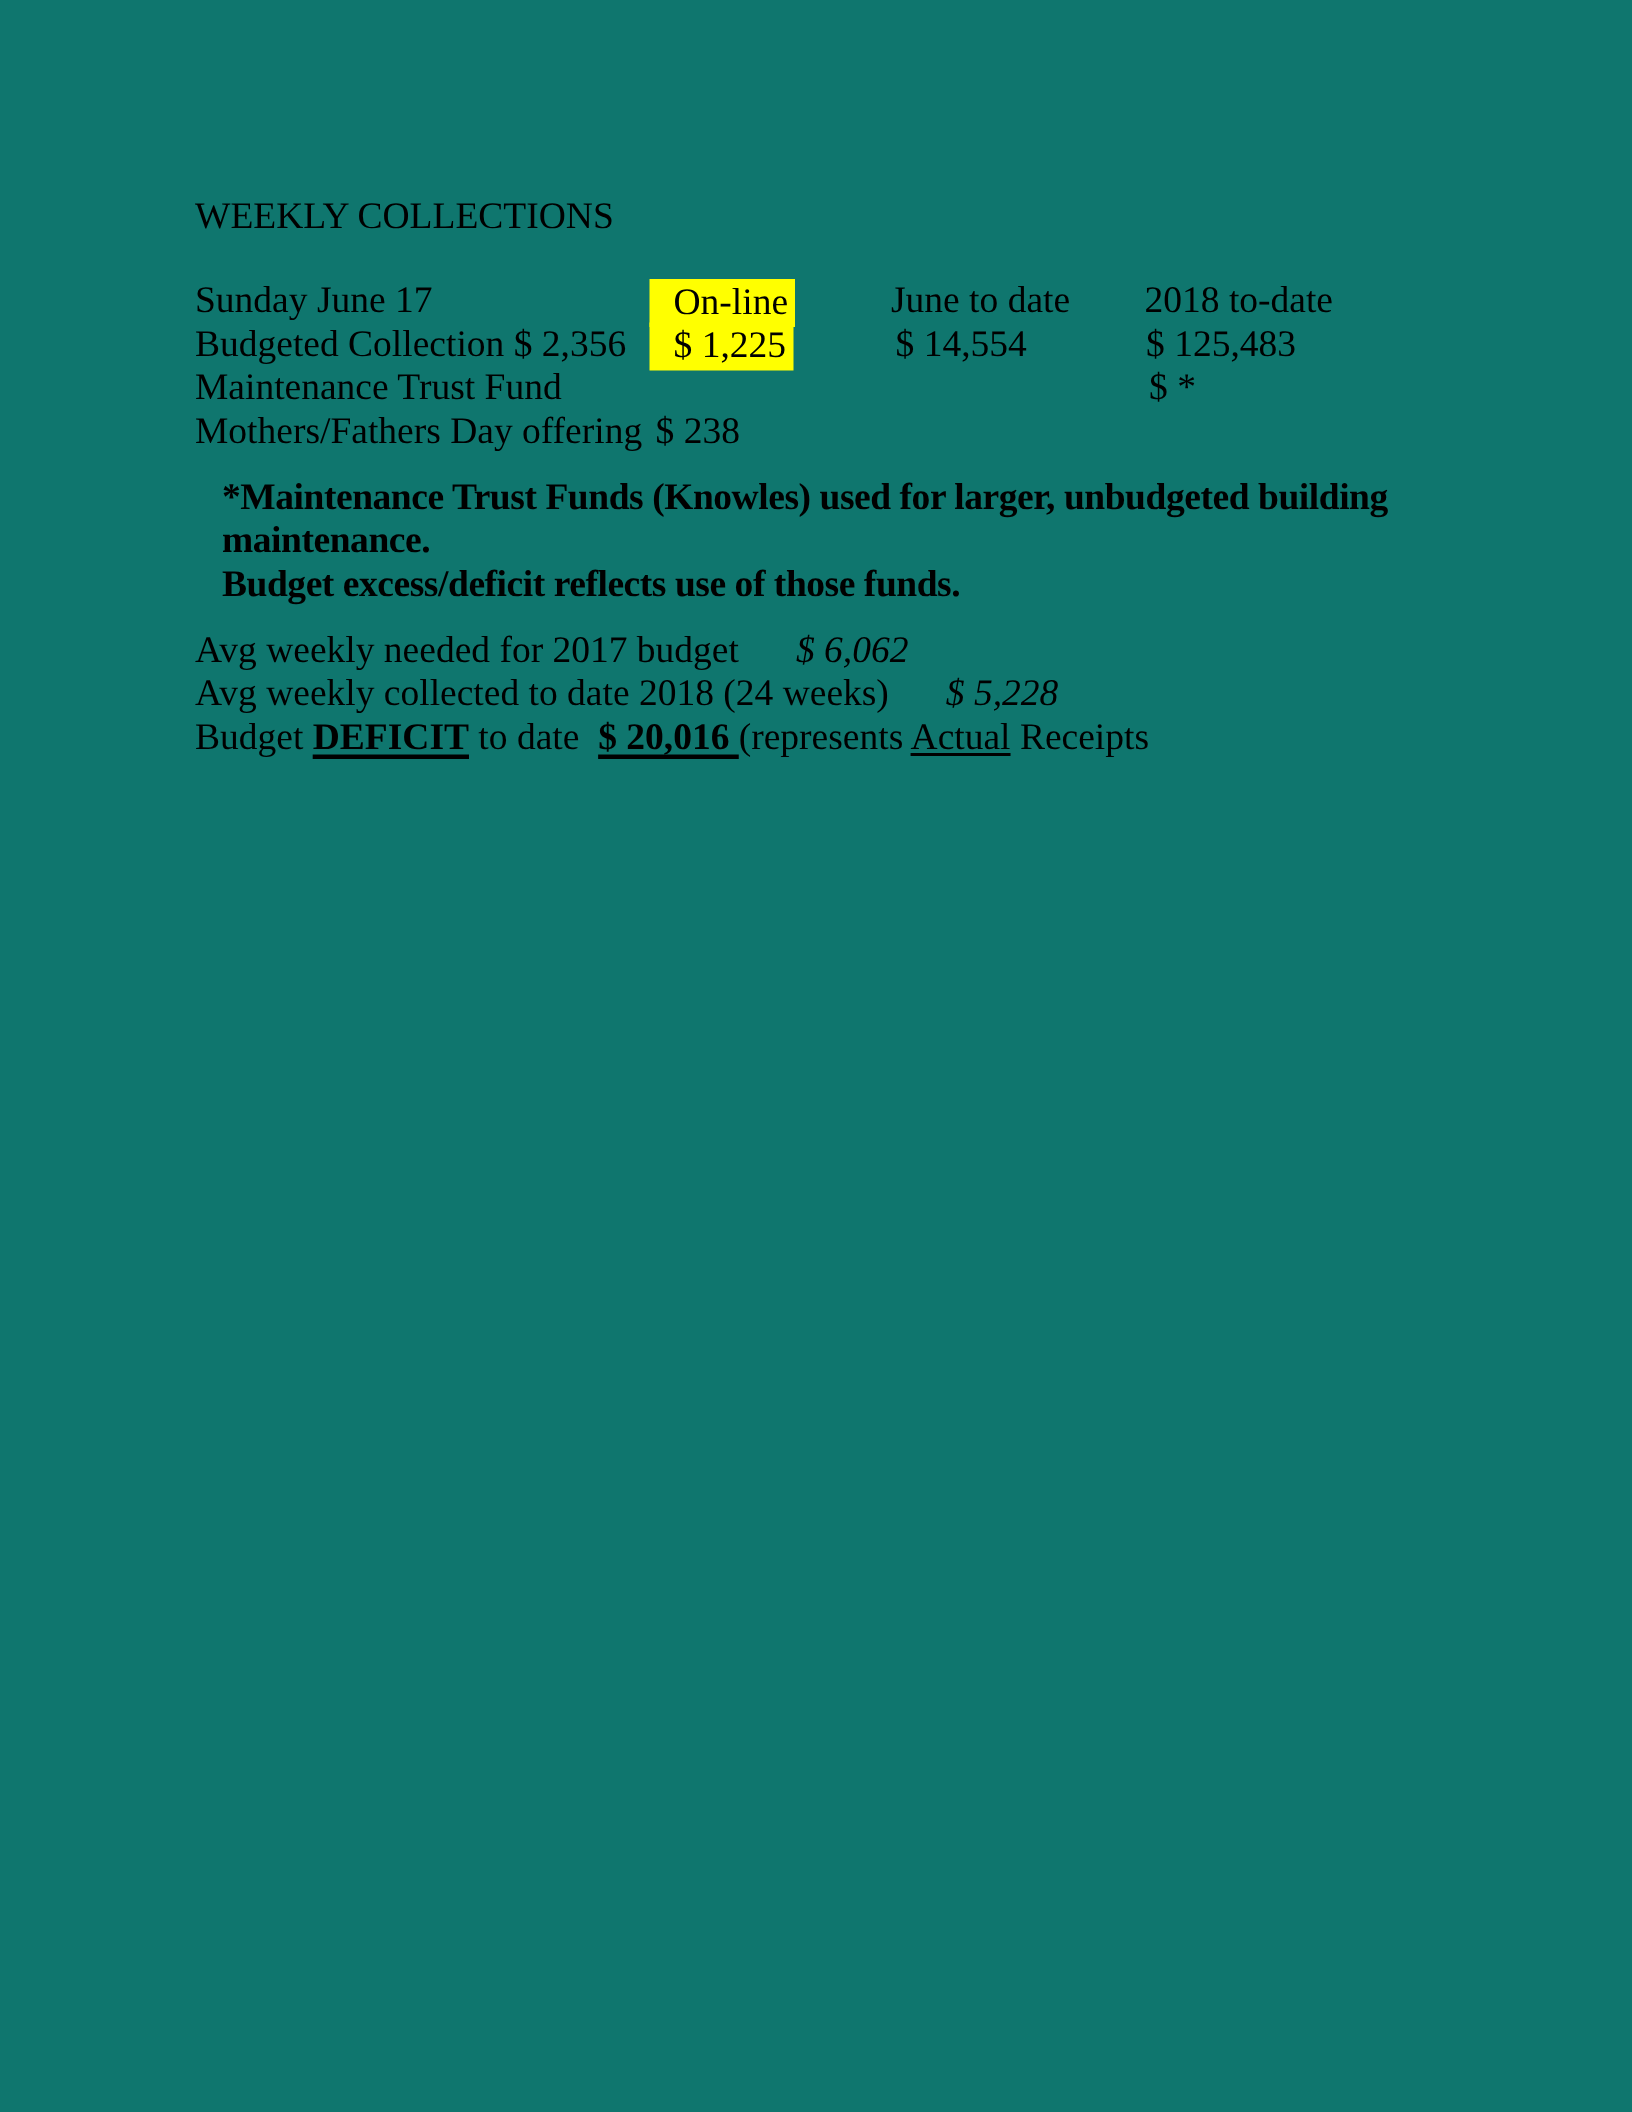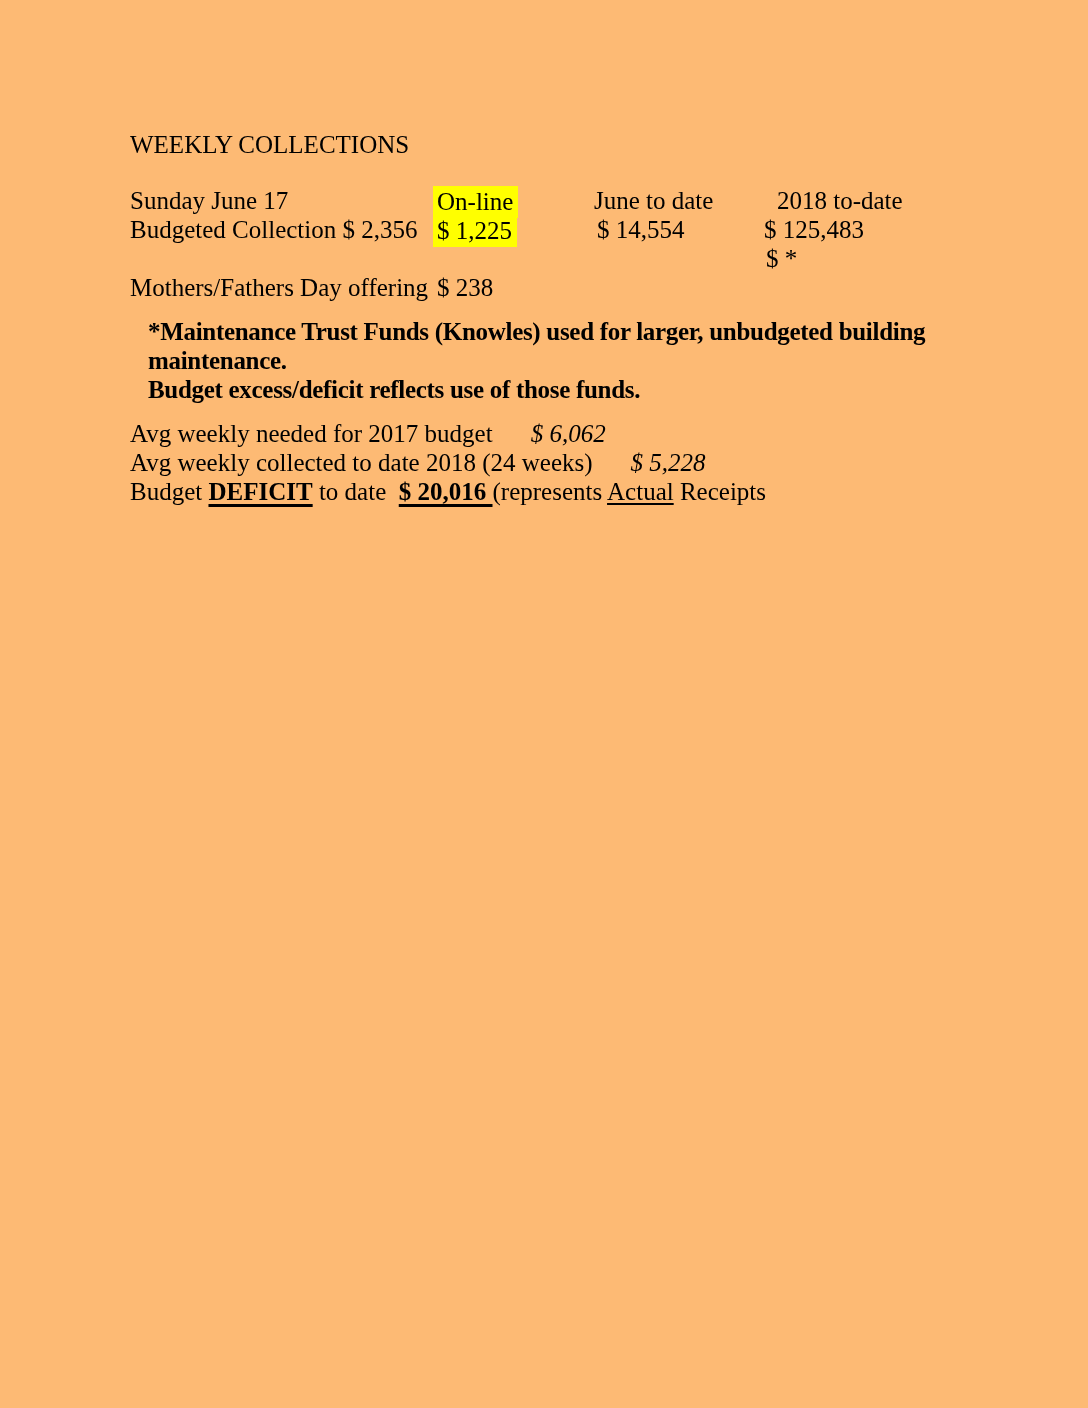--- a/index.html
+++ b/index.html
@@ -1,20 +1,20 @@
 <!DOCTYPE html>
 <html><head>
 <meta charset="utf-8">
 <style>
   html, body { margin: 0; padding: 0; background: #ffffff; }
   .page {
     position: relative;
     width: 1088px;
     height: 1408px;
-    background: #fdba74;
+    background: #0f766e;
     color: #000000;
     font-family: "Liberation Serif", "DejaVu Serif", serif;
     font-size: 25px;
     overflow: hidden;
   }
   .title {
     position: absolute;
     left: 130px;
     top: 130px;
     line-height: 29px;
@@ -24,27 +24,27 @@
     position: absolute;
     left: 130px;
     top: 186px;
     width: 900px;
   }
   .row { position: relative; height: 29px; line-height: 29px; }
   .row span { position: absolute; top: 0; white-space: nowrap; }
   .c1 { left: 0; }
   .c2 { left: 307px; }
   .c3 { left: 464px; }
-  .c4 { left: 647px; text-align: center; }
+  .c4 { left: 633px; text-align: center; }
   .c3v { left: 467px; }
   .c4v { left: 634px; }
   .c4s { left: 636px; }
   .hl {
     background: #ffff00;
-    padding: 1px 5px 2px 4px;
+    padding: 1px 5px 2px 16px;
     margin-left: -4px;
   }
   .note {
     position: absolute;
     left: 148px;
     top: 317px;
     font-weight: bold;
     line-height: 29px;
     white-space: nowrap;
     letter-spacing: -0.3px;
@@ -83,20 +83,21 @@
         <span class="c3">June to date</span>
         <span class="c4">2018 to-date</span>
       </div>
     <div class="row">
         <span class="c1">Budgeted Collection $ 2,356</span>
         <span class="c2 hl">$ 1,225</span>
         <span class="c3v">$ 14,554</span>
         <span class="c4v">$ 125,483</span>
       </div>
     <div class="row">
+        <span class="c1">Maintenance Trust Fund</span>
         <span class="c4s">$ *</span>
       </div>
     <div class="row">
         <span class="c1">Mothers/Fathers Day offering</span>
         <span class="c2">$ 238</span>
       </div>
   </div>
 
   <div class="note">
     <div>*Maintenance Trust Funds (Knowles) used for larger, unbudgeted building</div>

